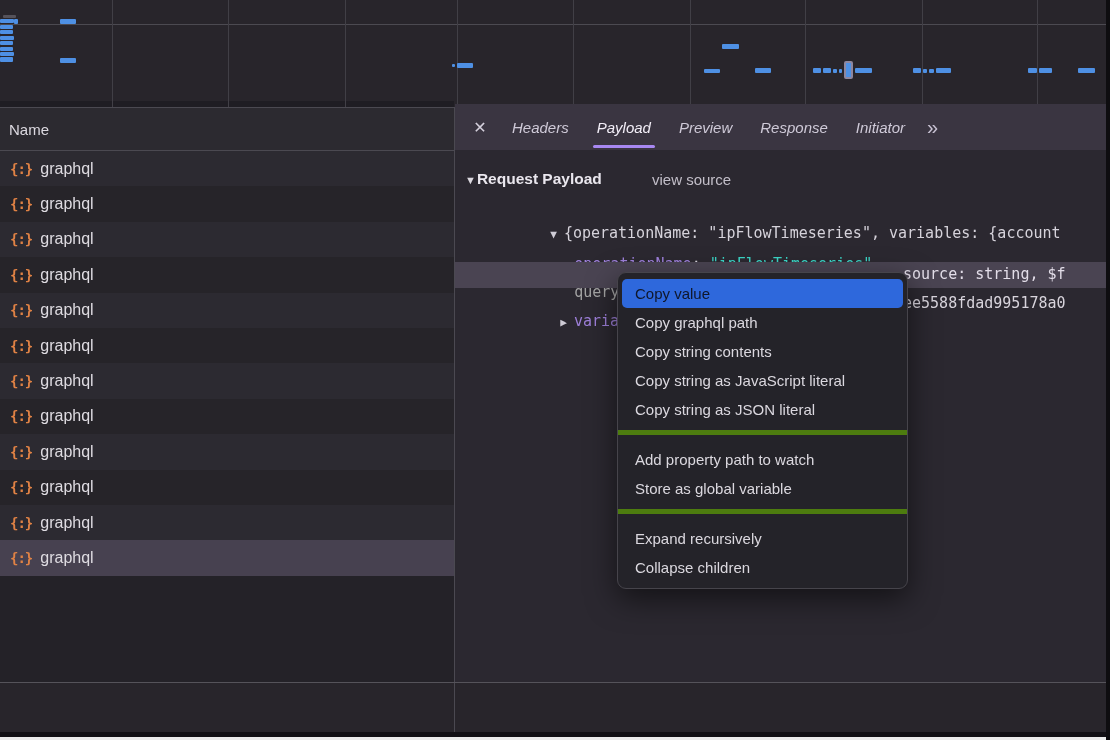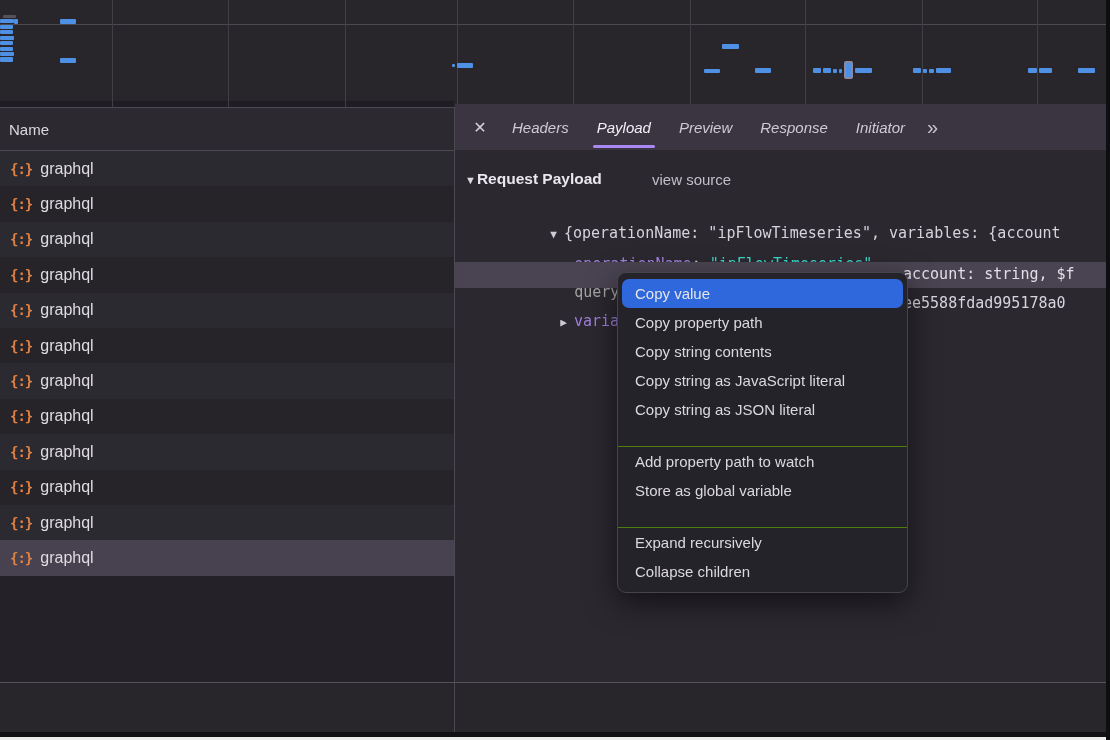--- a/index.html
+++ b/index.html
@@ -64,23 +64,23 @@
   .footer{position:absolute;left:0;top:683px;width:1110px;height:49px;background:#28252b;}
   .footer-vline{position:absolute;left:454px;top:683px;width:1px;height:49px;background:#4b4951;}
   .bottom-strip{position:absolute;left:0;top:732px;width:1110px;height:5px;background:#121015;}
   .bottom-white{position:absolute;left:0;top:737px;width:1110px;height:3px;background:#ececec;}
 
   
   .context-menu{position:absolute;left:617px;top:272px;width:291px;background:#242329;
                 border:1px solid #46444b;border-radius:9px;box-shadow:0 10px 30px rgba(0,0,0,.55);
                 padding:4px 0;z-index:10;box-sizing:border-box;font-size:15px;}
   .menu-group{padding:2px 4px;}
-  .menu-group + .menu-group{border-top:1px solid #4d7c0f;margin-top:20px;padding-top:0;}
+  .menu-group + .menu-group{border-top:5px solid #4d7c0f;margin-top:4px;padding-top:10px;}
   .menu-item{height:29px;line-height:29px;padding:0 13px;color:#dbd8df;border-radius:5px;cursor:default;}
-  .menu-item.highlighted{background:#2e68dc;color:#e5e5e5;border-radius:7px;}
+  .menu-item.highlighted{background:#2e68dc;color:#0f172a;}
 </style>
 </head>
 <body>
 
 <div id="screen">
 
   <div class="overview">
     <div class="hline"></div>
     <div class="bottom-shade"></div>
   <div class="gridline" style="left: 112px;"></div>
@@ -204,39 +204,39 @@
       </div>
 
       <div class="tree-row3 code-line">
         <span class="k">operationName</span><span>: </span><span class="s">"ipFlowTimeseries"</span>
       </div>
 
       <div class="hl-row"></div>
       <div class="tree-row4 code-line">
         <span class="k-light">query</span><span>: </span><span class="pale">"qu</span>
       </div>
-      <div class="frag-right-1 code-line">account: string, $f</div>
+      <div class="frag-right-1 code-line">source: string, $f</div>
 
       <div class="tree-row5 code-line">
         <span class="tri">▶</span><span class="k">variables</span>
       </div>
       <div class="frag-right-2 code-line">ee5588fdad995178a0</div>
     </div>
   </div>
 
   <div class="main-divider"></div>
   <div class="footer"></div>
   <div class="footer-vline"></div>
   <div class="bottom-strip"></div>
   <div class="bottom-white"></div>
 
   <div class="context-menu">
       <div class="menu-group">
         <div class="menu-item highlighted">Copy value</div>
-        <div class="menu-item">Copy property path</div>
+        <div class="menu-item">Copy graphql path</div>
         <div class="menu-item">Copy string contents</div>
         <div class="menu-item">Copy string as JavaScript literal</div>
         <div class="menu-item">Copy string as JSON literal</div>
       </div>
       <div class="menu-group">
         <div class="menu-item">Add property path to watch</div>
         <div class="menu-item">Store as global variable</div>
       </div>
       <div class="menu-group">
         <div class="menu-item">Expand recursively</div>

